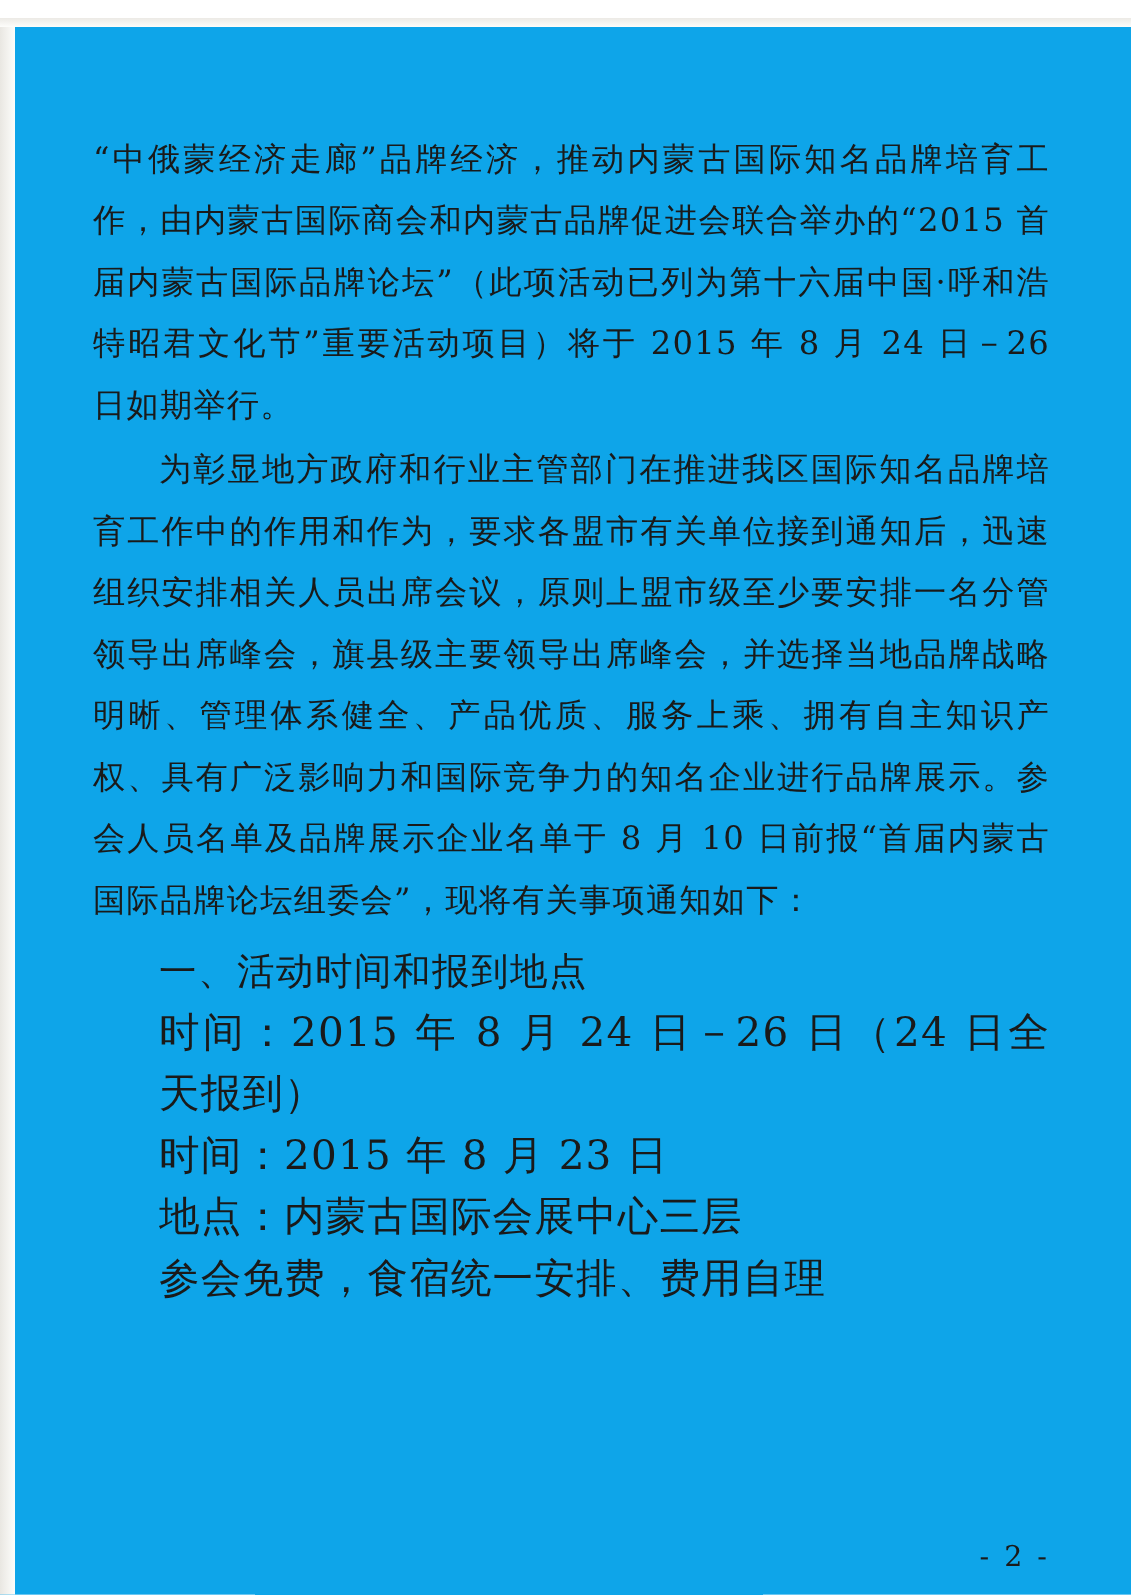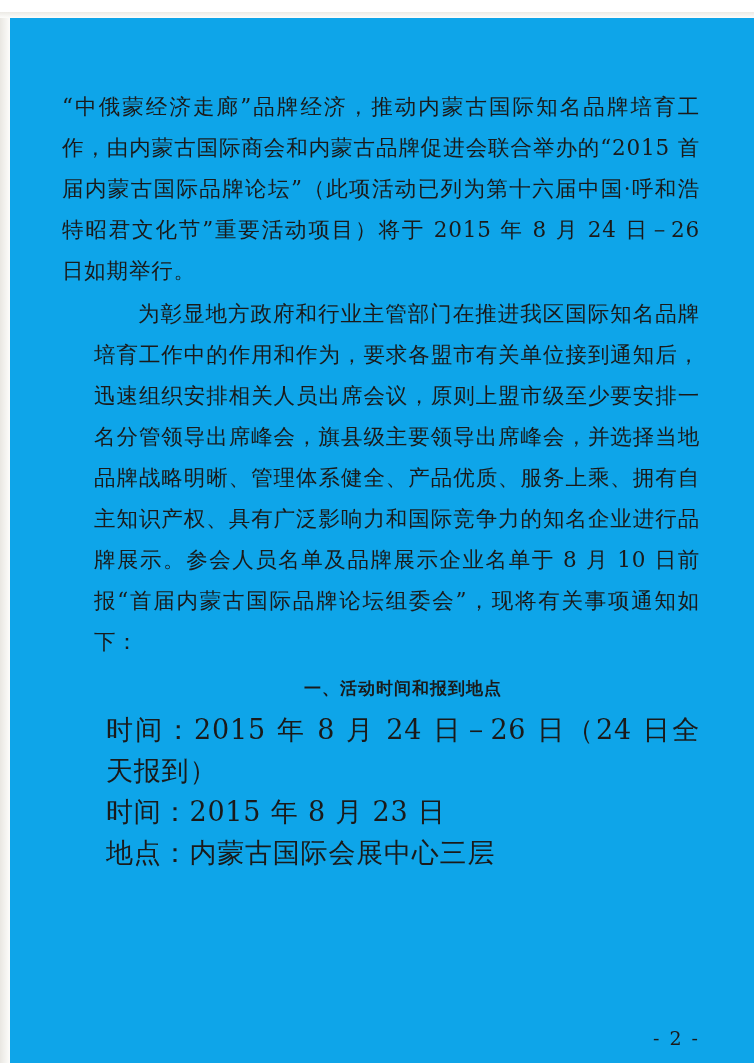--- a/index.html
+++ b/index.html
@@ -33,30 +33,28 @@
     font-size: 21.5px;
     line-height: 41px;
     letter-spacing: 0.8px;
     text-align: justify;
     text-justify: inter-ideograph;
     margin: 0 0 2px 0;
     font-weight: 400;
   }
   .para.indent {
     text-indent: 44px;
-    margin-left: 32px;
   }
   .section-head {
-    font-size: 17px;
+    font-size: 25px;
     line-height: 41px;
     letter-spacing: 1px;
-    font-weight: bold;
+    font-weight: normal;
     margin: 6px 0 0 0;
     padding-left: 44px;
-    text-align: center;
   }
   .sub-line {
     font-size: 27px;
     line-height: 41px;
     letter-spacing: 0.8px;
     margin: 0;
     padding-left: 44px;
     text-align: justify;
     text-justify: inter-ideograph;
   }
@@ -101,17 +99,18 @@
     <p class="para">“中俄蒙经济走廊”品牌经济，推动内蒙古国际知名品牌培育工作，由内蒙古国际商会和内蒙古品牌促进会联合举办的“2015 首届内蒙古国际品牌论坛”（此项活动已列为第十六届中国·呼和浩特昭君文化节”重要活动项目）将于 2015 年 8 月 24 日－26 日如期举行。</p>
 
     <p class="para indent">为彰显地方政府和行业主管部门在推进我区国际知名品牌培育工作中的作用和作为，要求各盟市有关单位接到通知后，迅速组织安排相关人员出席会议，原则上盟市级至少要安排一名分管领导出席峰会，旗县级主要领导出席峰会，并选择当地品牌战略明晰、管理体系健全、产品优质、服务上乘、拥有自主知识产权、具有广泛影响力和国际竞争力的知名企业进行品牌展示。参会人员名单及品牌展示企业名单于 8 月 10 日前报“首届内蒙古国际品牌论坛组委会”，现将有关事项通知如下：</p>
 
     <h2 class="section-head">一、活动时间和报到地点</h2>
     <p class="sub-line">时间：2015 年 8 月 24 日－26 日（24 日全天报到）</p>
 
     <p class="sub-line">时间：2015 年 8 月 23 日</p>
     <p class="sub-line">地点：内蒙古国际会展中心三层</p>
 
+    <p class="sub-line">参会免费，食宿统一安排、费用自理</p>
 
   </div>
 
   <div class="page-number">- 2 -</div>
 </div>
 
 </body></html>

